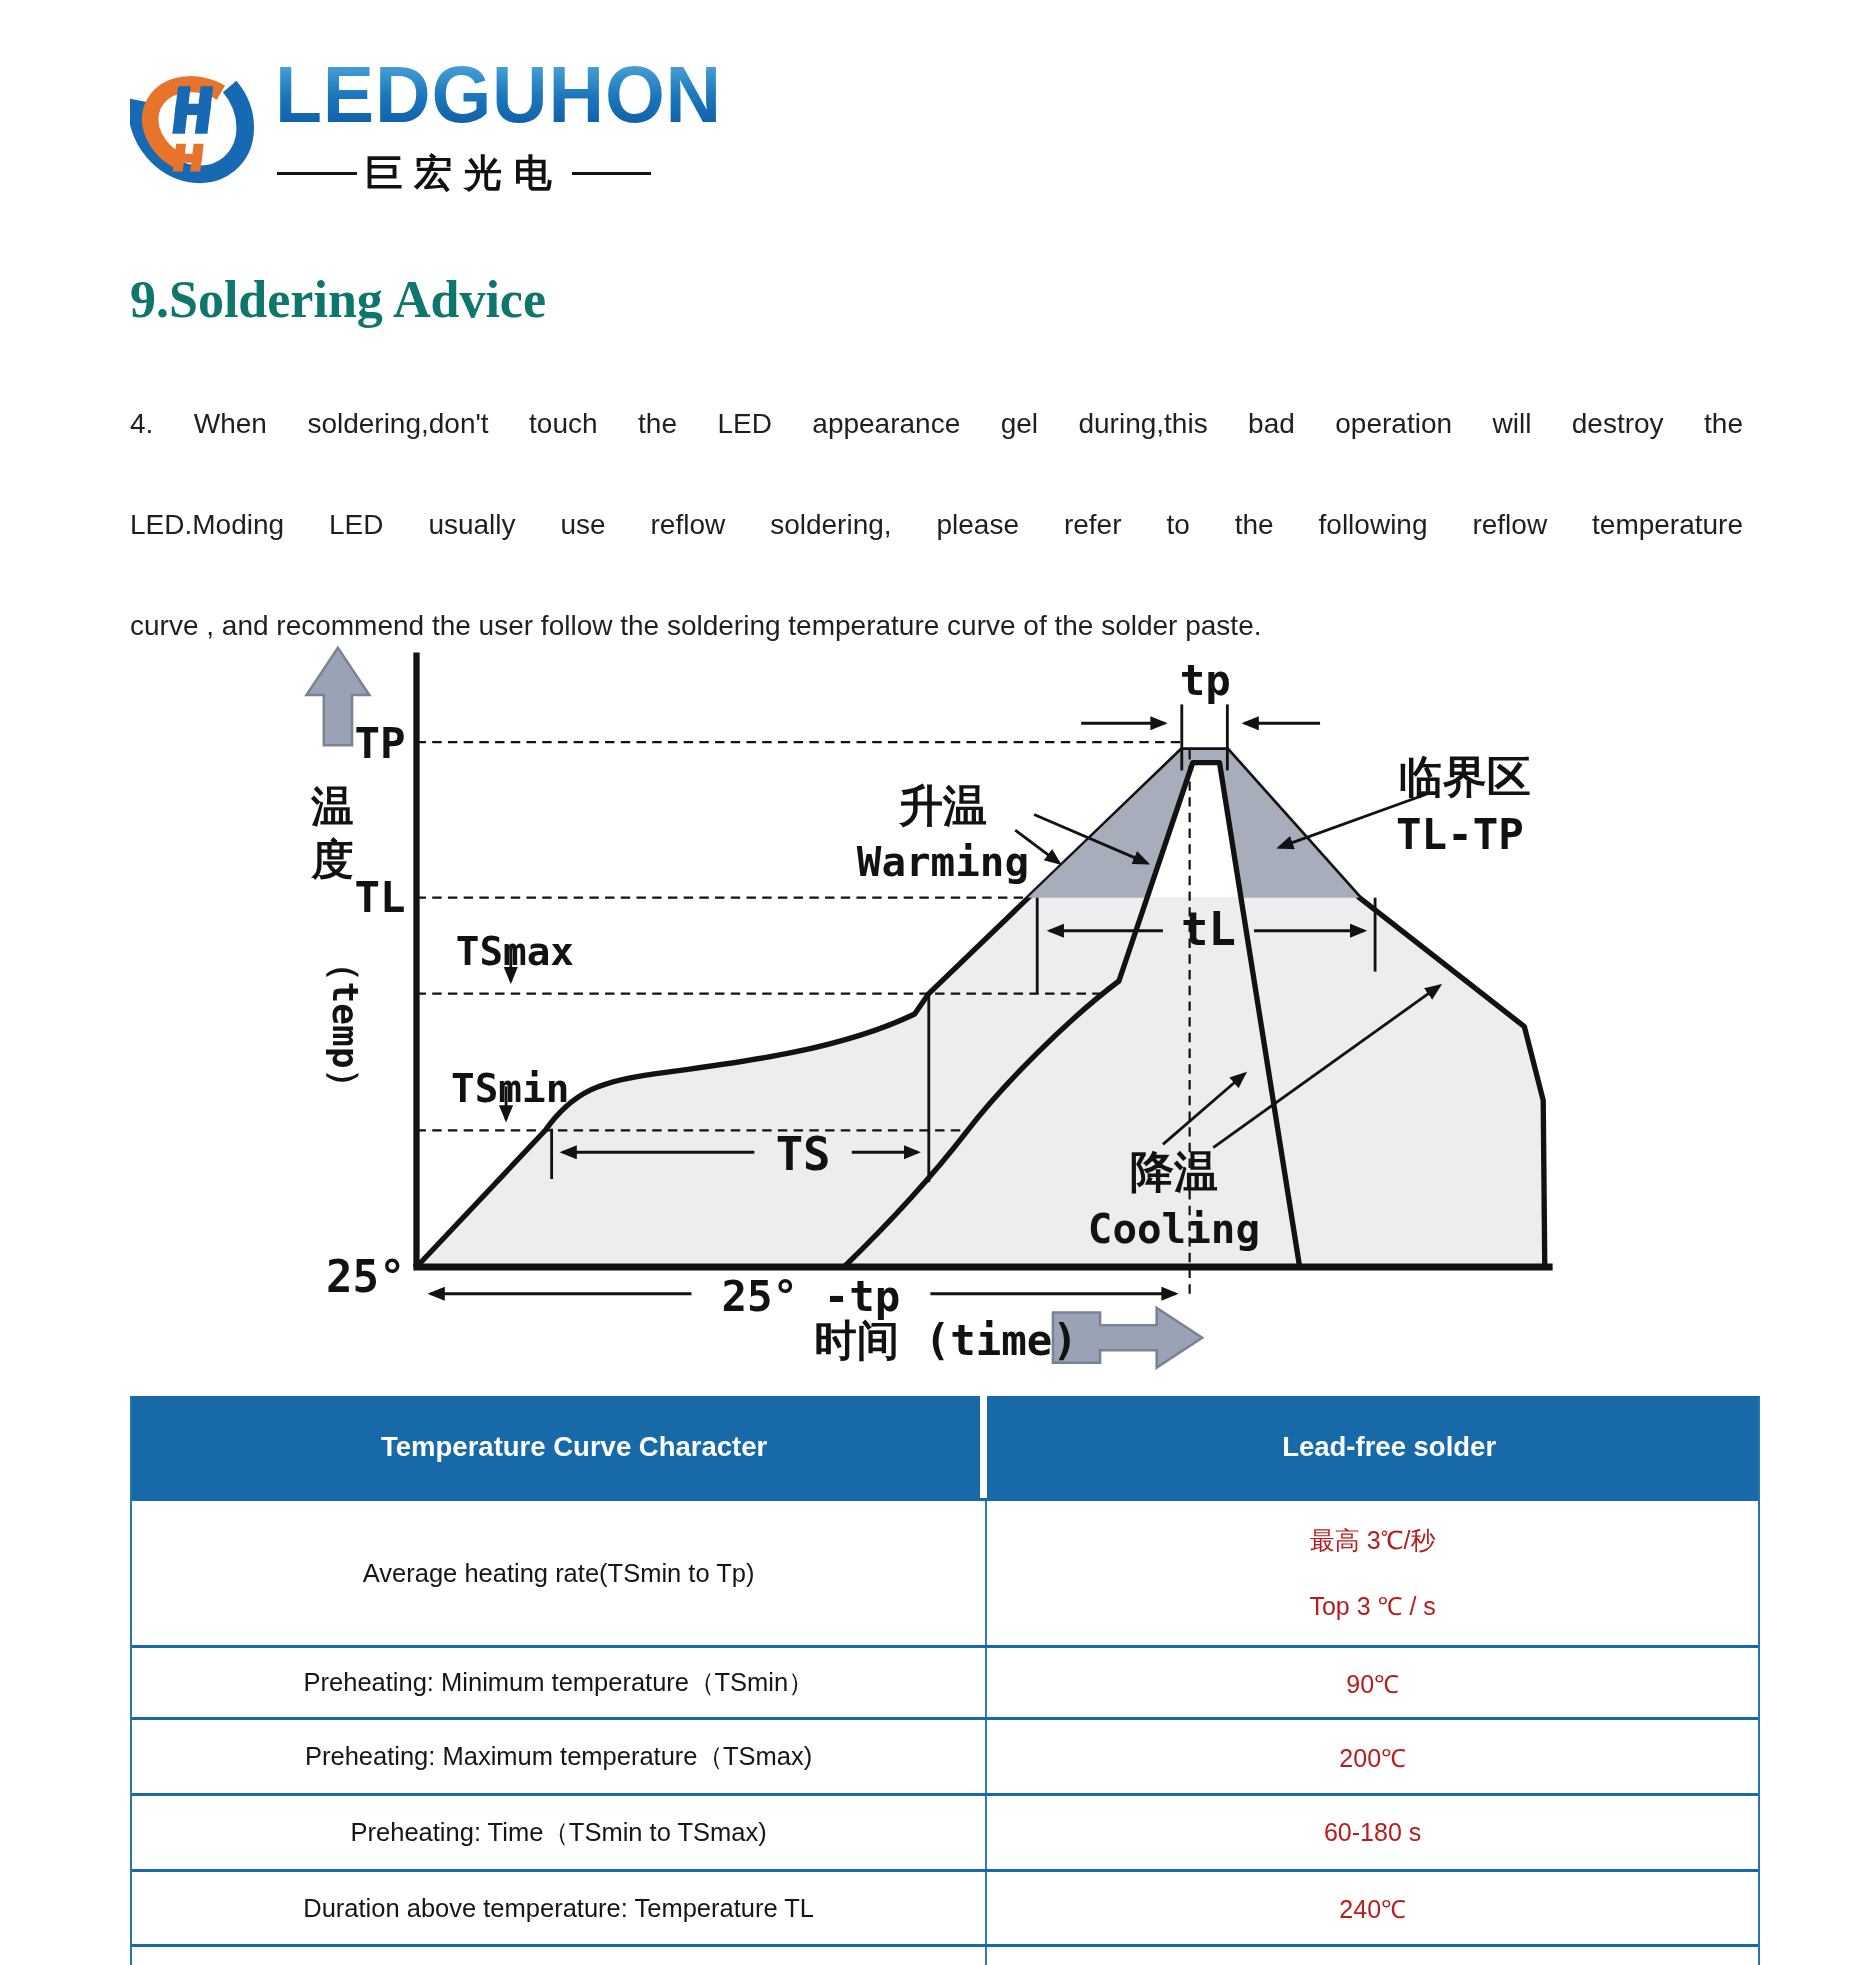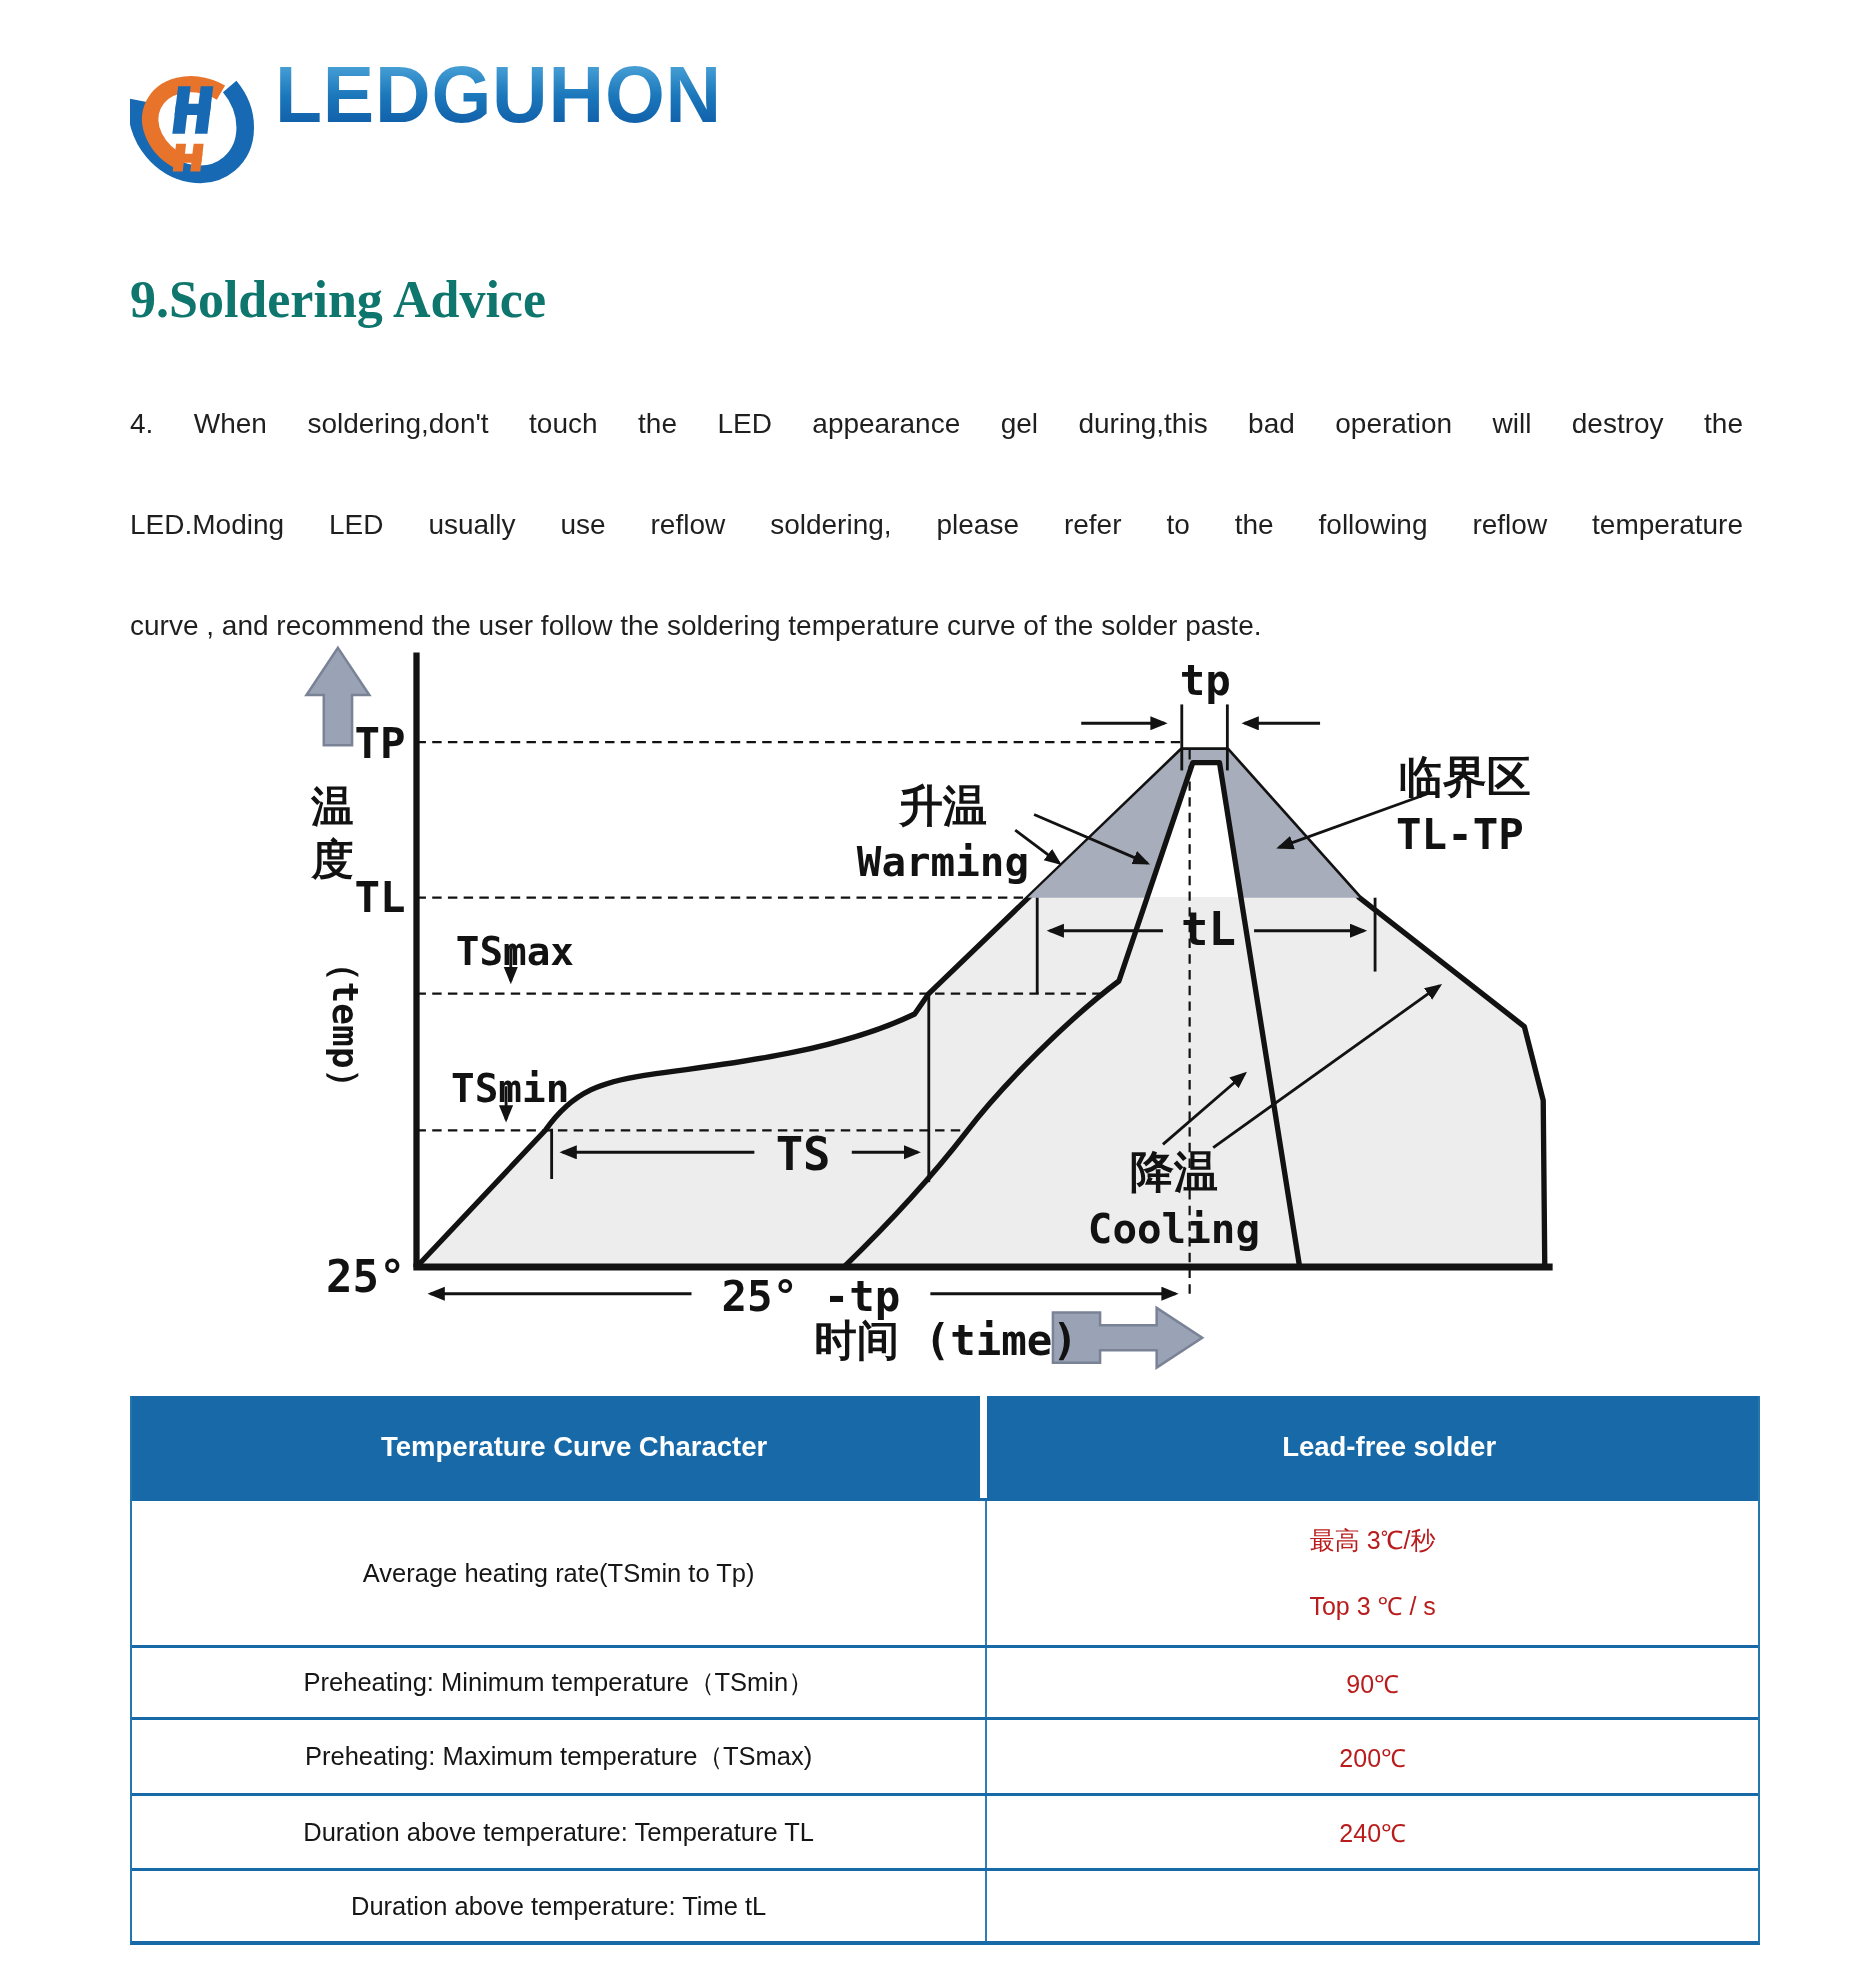--- a/index.html
+++ b/index.html
@@ -67,20 +67,25 @@
         <rect x="58" y="28" width="10" height="38"></rect>
         <rect x="40" y="42" width="28" height="9"></rect>
       </g>
       <g transform="skewX(-7)" fill="#E8742C">
         <rect x="44" y="74" width="8" height="22"></rect>
         <rect x="58" y="74" width="8" height="22"></rect>
         <rect x="44" y="82" width="22" height="7"></rect>
       </g>
     </svg>
     <div id="logo-word">LEDGUHON</div>
+    <div id="logo-cn">
+      <span class="cn-dash"></span>
+      <span id="logo-cn-text">巨宏光电</span>
+      <span class="cn-dash"></span>
+    </div>
   </div>
 
   <h1 id="heading">9.Soldering Advice</h1>
 
   <div id="para">
     <div class="pline just">4. When soldering,don't touch the LED appearance gel during,this bad operation will destroy the</div>
     <div class="pline just">LED.Moding LED usually use reflow soldering, please refer to the following reflow temperature</div>
     <div class="pline">curve , and recommend the user follow the soldering temperature curve of the solder paste.</div>
   </div>
 
@@ -182,20 +187,26 @@
         </div>
     </div>
 
     <div class="t-row" style="height:76px">
       <div class="cell left">Preheating: Maximum temperature（TSmax)</div>
       <div class="cell right">
           <div>200℃</div>
         </div>
     </div>
 
+    <div class="t-row" style="height:76px">
+      <div class="cell left">Preheating: Time（TSmin to TSmax)</div>
+      <div class="cell right">
+          <div>60-180 s</div>
+        </div>
+    </div>
 
     <div class="t-row" style="height:75px">
       <div class="cell left">Duration above temperature: Temperature TL</div>
       <div class="cell right">
           <div>240℃</div>
         </div>
     </div>
 
     <div class="t-row" style="height:73px">
       <div class="cell left">Duration above temperature: Time tL</div>

